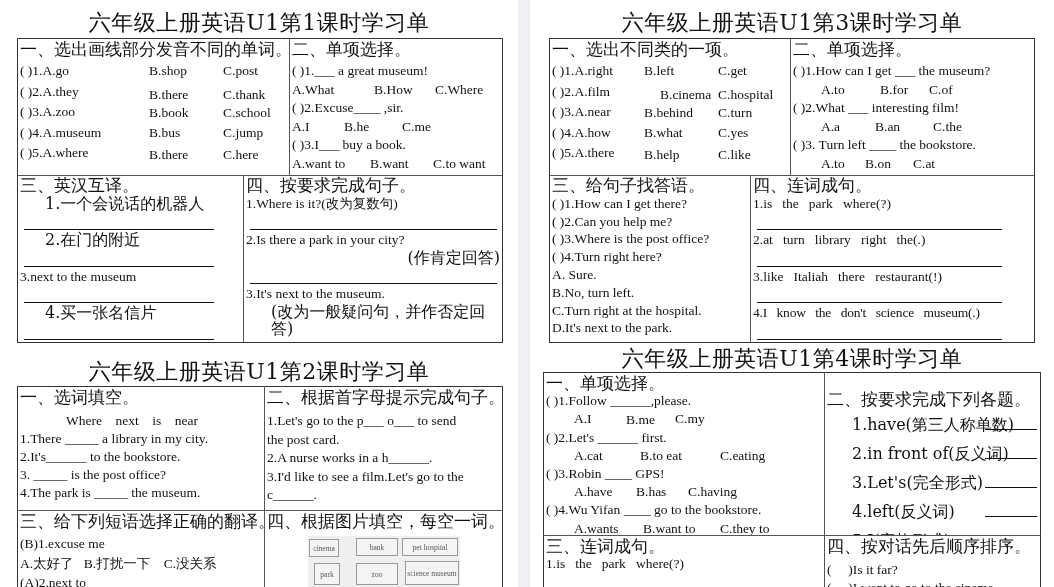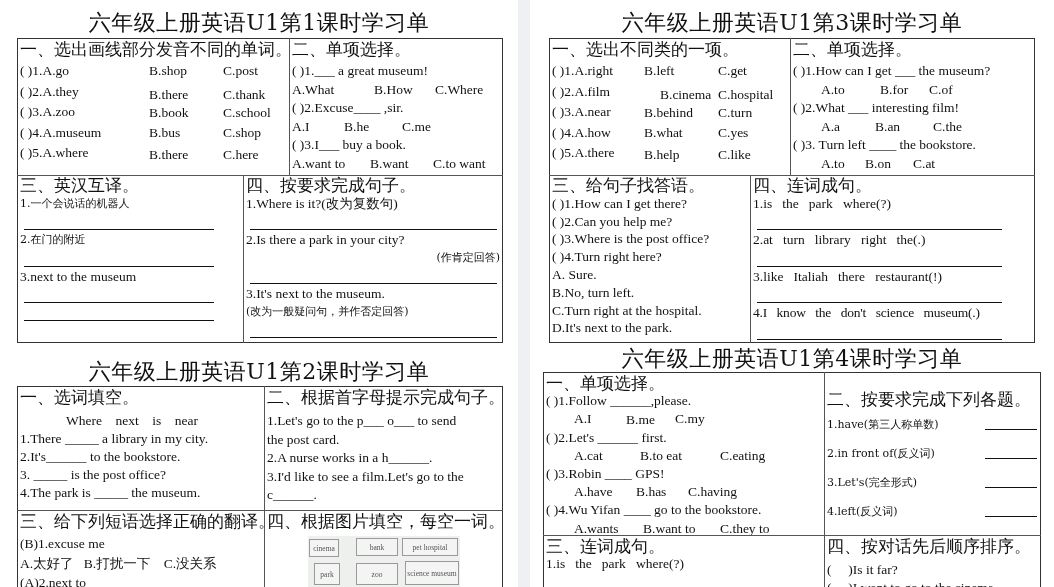--- a/index.html
+++ b/index.html
@@ -10,21 +10,21 @@
   .title { position:absolute; font-size:22px; text-align:center; white-space:nowrap; letter-spacing:0.5px; font-family:"DejaVu Serif","Liberation Serif",serif; font-weight:normal; }
   .box { position:absolute; border:1px solid #333; box-sizing:border-box; }
   .cell { position:absolute; box-sizing:border-box; font-size:13.5px; line-height:18px; padding:1px 2px; overflow:hidden; }
   .vl { position:absolute; width:1px; background:#555; }
   .hl { position:absolute; height:1px; background:#555; }
   .h { font-family:"DejaVu Serif","Liberation Serif",serif; font-size:17px; white-space:nowrap; }
   .row { white-space:nowrap; height:20.5px; position:relative; }
   .row span { position:absolute; top:0; }
   .blank { display:inline-block; border-bottom:1px solid #111; height:13px; vertical-align:baseline; }
   .ansline { border-bottom:1px solid #111; height:1px; }
-  .cn { font-family:"DejaVu Serif","Liberation Serif",serif; font-size:11px; }
+  .cn { font-family:"DejaVu Serif","Liberation Serif",serif; font-size:16px;margin-left:25px; }
   .map { position:absolute; background:#eef0ed; }
   .map .b { position:absolute; border:1px solid #9a9a9a; background:#f4f4f4; font-size:7.5px; color:#555; text-align:center; line-height:9px; box-sizing:border-box; display:flex; align-items:center; justify-content:center; }
 </style>
 </head>
 <body>
 
 <div class="gutter"></div>
 
 <div class="page" style="left:0;width:518px;">
 
@@ -47,21 +47,21 @@
         <span style="left:203px;top:3px">C.thank</span>
       </div>
     <div class="row">
         <span style="left:0">(   )3.A.zoo</span>
         <span style="left:129px;top:1px">B.book</span>
         <span style="left:203px;top:1px">C.school</span>
       </div>
     <div class="row">
         <span style="left:0">(   )4.A.museum</span>
         <span style="left:129px">B.bus</span>
-        <span style="left:203px">C.shop</span>
+        <span style="left:203px">C.jump</span>
       </div>
     <div class="row">
         <span style="left:0">(   )5.A.where</span>
         <span style="left:129px;top:2px">B.there</span>
         <span style="left:203px;top:2px">C.here</span>
       </div>
   </div>
 
   <div class="cell" style="left:290px;top:39px;width:212px;height:136px;line-height:18.5px;">
     <div class="h" style="height:22px;">二、单项选择。</div>
@@ -86,20 +86,21 @@
   </div>
 
   <div class="cell" style="left:18px;top:176px;width:225px;height:166px;line-height:17.5px;">
     <div class="h">三、英汉互译。</div>
     <div class="cn">1.一个会说话的机器人</div>
     <div class="ansline" style="width:190px;margin:16px 0 0 4px;"></div>
     <div class="cn" style="margin-top:1px">2.在门的附近</div>
     <div class="ansline" style="width:190px;margin:16px 0 0 4px;"></div>
     <div style="margin-top:1px">3.next to the museum</div>
     <div class="ansline" style="width:190px;margin:16px 0 0 4px;"></div>
+    <div class="cn" style="margin-top:1px">4.买一张名信片</div>
     <div class="ansline" style="width:190px;margin:16px 0 0 4px;"></div>
   </div>
 
   <div class="cell" style="left:244px;top:176px;width:258px;height:166px;line-height:17.5px;">
     <div class="h">四、按要求完成句子。</div>
     <div>1.Where is it?(改为复数句)</div>
     <div class="ansline" style="width:247px;margin:16px 0 0 4px;"></div>
     <div style="margin-top:1px">2.Is there a park in your city?</div>
     <div class="cn" style="text-align:right;">(作肯定回答)</div>
     <div class="ansline" style="width:247px;margin:16px 0 0 4px;"></div>

